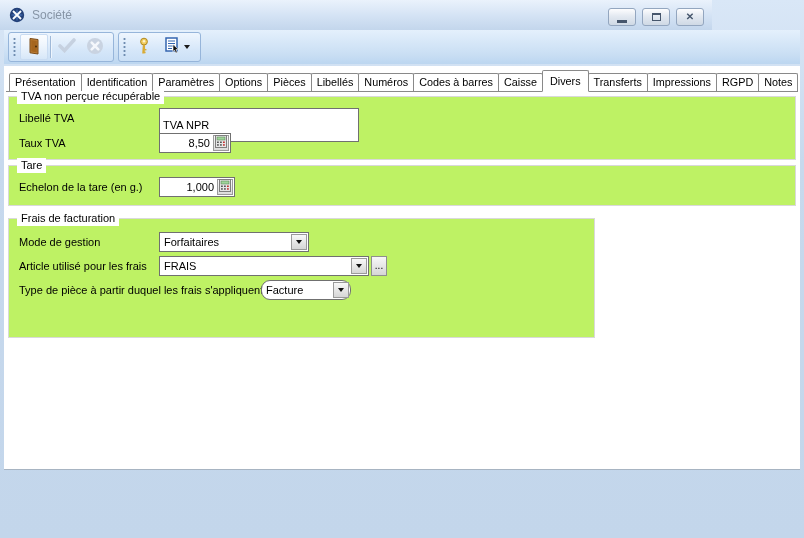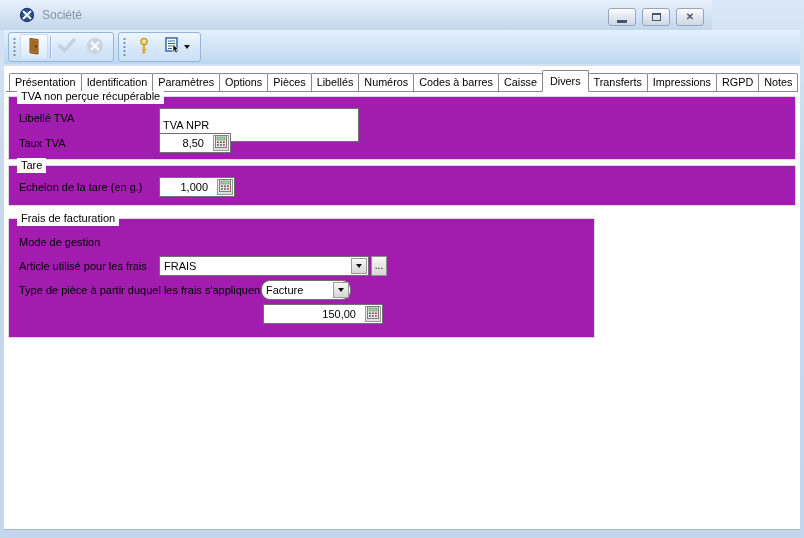--- a/index.html
+++ b/index.html
@@ -5,21 +5,21 @@
   * { margin:0; padding:0; box-sizing:border-box; }
   html,body { width:804px; height:538px; }
   body { font-family:"Liberation Sans", sans-serif; font-size:11px; color:#000; }
 
   .window { position:relative; width:804px; height:538px;
     background:linear-gradient(#d9e7f7,#c7d9ed 30%,#c3d6eb); overflow:hidden; }
 
   
   .titlebar { position:absolute; left:0; top:0; width:712px; height:30px;
     background:linear-gradient(#eaf2fc,#d3e2f4 55%,#c3d6ec);
-    display:flex; align-items:center; padding-left:19px; }
+    display:flex; align-items:center; padding-left:9px; }
   .app-icon { width:16px; height:16px; margin-right:7px; display:inline-block; }
   .title-text { color:#8795a6; font-size:12px; }
   .win-controls { position:absolute; right:8px; top:8px; display:flex; gap:6px; }
   .win-btn { width:28px; height:18px; border:1px solid #93a6bf; border-radius:3px;
     background:linear-gradient(#fdfdfe,#e3e9f1 45%,#cfd9e5);
     display:flex; align-items:center; justify-content:center; cursor:default; }
   .glyph-min { width:10px; height:3px; background:#46566c; margin-top:8px; }
   .glyph-max { width:9px; height:8px; border:1px solid #46566c; border-top:2px solid #46566c; }
   .glyph-close { font-size:10px; font-weight:bold; color:#46566c; line-height:10px; }
 
@@ -37,49 +37,49 @@
   .tb-btn { width:28px; height:26px; border:none; background:transparent;
     display:flex; align-items:center; justify-content:center; position:relative; }
   .tb-btn.highlight { border:1px solid #c9dcf2; border-radius:2px;
     background:linear-gradient(rgba(255,255,255,.75),rgba(255,255,255,.2)); }
   .tb-btn.wide { width:38px; }
   .tb-sep { width:1px; height:22px; background:#9fb9d8; box-shadow:1px 0 0 #eef5fd; margin:0 2px; }
   .dd-caret { width:0; height:0; border-left:3px solid transparent; border-right:3px solid transparent;
     border-top:4px solid #1a1a1a; margin-left:4px; }
 
   
-  .content { position:absolute; left:4px; top:66px; width:796px; height:464px;
+  .content { position:absolute; left:4px; top:66px; width:796px; height:404px;
     background:#fff; border-bottom:1px solid #a7b4c2; }
 
   
   .tabbar { position:absolute; left:2px; top:3px; width:792px; height:23px;
     display:flex; align-items:flex-end; border-bottom:1px solid #898989; padding-left:3px; }
   .tab { position:relative; white-space:nowrap; background:#fff; border:1px solid #898989;
     border-bottom:none; border-radius:2px 2px 0 0; height:18px; line-height:17px;
     padding:0 5px; font-size:10.8px; margin-right:-1px; z-index:1; }
   .tab.active { height:22px; line-height:21px; margin-bottom:-1px; padding:0 7px; z-index:3;
     border-bottom:1px solid #fff; }
 
   
-  .group { position:absolute; border:1px solid #d9d9d9; background:#a21caf; }
+  .group { position:absolute; border:1px solid #d9d9d9; background:#bef264; }
   .legend { position:absolute; top:-8px; left:8px; background:#fff; padding:0 4px;
     font-size:11px; line-height:15px; white-space:nowrap; }
   .g-tva  { left:4px; top:30px;  width:788px; height:64px; }
   .g-tare { left:4px; top:99px;  width:788px; height:41px; }
   .g-frais{ left:4px; top:152px; width:587px; height:120px; }
 
   .flabel { position:absolute; left:10px; font-size:11px; white-space:nowrap; }
 
   .txtfield { position:absolute; height:18px; border:1px solid #707070; font-size:11px;
     padding:16px 3px; font-family:"Liberation Sans", sans-serif; background:#fff; }
 
   .numfield { position:absolute; height:20px; border:1px solid #707070; background:#fff;
     display:flex; align-items:center; }
   .numfield input { border:none; outline:none; text-align:right; flex:1; min-width:0;
-    font-size:11px; padding-right:9px; font-family:"Liberation Sans", sans-serif; }
+    font-size:11px; padding-right:3px; font-family:"Liberation Sans", sans-serif; }
   .calcbtn { width:16px; height:16px; margin-right:1px; flex:0 0 16px; border:1px solid #9a9a9a;
     background:linear-gradient(#fafafa,#dcdcdc); display:flex; align-items:center; justify-content:center; padding:0; }
 
   .dropdown { position:absolute; height:20px; border:1px solid #707070; background:#fff;
     display:flex; align-items:center; }
   .dd-value { flex:1; font-size:11px; padding-left:4px; white-space:nowrap; overflow:hidden; }
   .dd-btn { width:16px; height:16px; margin-right:1px; flex:0 0 16px; border:1px solid #9a9a9a;
     background:linear-gradient(#f8f8f8,#d6d6d6); display:flex; align-items:center; justify-content:center; padding:0; }
   .tri { width:0; height:0; border-left:3.5px solid transparent; border-right:3.5px solid transparent;
     border-top:4px solid #111; }
@@ -239,53 +239,40 @@
             </svg>
           </span>
         </button>
       </div>
     </div>
 
     <div class="group g-frais">
       <span class="legend">Frais de facturation</span>
 
       <span class="flabel" style="top:17px;">Mode de gestion</span>
+      <div class="dropdown" style="left:150px; top:13px; width:150px;">
+        <span class="dd-value">Forfaitaires</span>
+        <button class="dd-btn">
+            <span class="tri"></span>
+          </button>
+      </div>
 
       <span class="flabel" style="top:41px;">Article utilisé pour les frais</span>
       <div class="dropdown" style="left:150px; top:37px; width:210px;">
         <span class="dd-value">FRAIS</span>
         <button class="dd-btn">
             <span class="tri"></span>
           </button>
       </div>
       <button class="ellipsisbtn" style="left:362px; top:37px;">...</button>
 
       <span class="flabel" style="top:65px;">Type de pièce à partir duquel les frais s'appliquent</span>
       <div class="dropdown" style="left:252px; top:61px; width:90px;border-radius:9px;">
         <span class="dd-value">Facture</span>
         <button class="dd-btn">
             <span class="tri"></span>
           </button>
       </div>
 
-      <div class="numfield" style="left:254px; top:85px; width:120px;">
-        <input type="text" value="150,00" style="">
-        <button class="calcbtn">
-          <span>
-            <svg width="12" height="13" viewBox="0 0 12 13">
-              <rect x="0.5" y="0.5" width="11" height="12" fill="#e6e6e6" stroke="#7e7e7e"></rect>
-              <rect x="2" y="2" width="8" height="3" fill="#9fd49a" stroke="#4c7a48" stroke-width="0.5"></rect>
-              <g fill="#555">
-                <rect x="2" y="6.5" width="1.8" height="1.5"></rect>
-                  <rect x="5" y="6.5" width="1.8" height="1.5"></rect>
-                  <rect x="8" y="6.5" width="1.8" height="1.5" fill="#c03030"></rect>
-                <rect x="2" y="9.2" width="1.8" height="1.5"></rect>
-                  <rect x="5" y="9.2" width="1.8" height="1.5"></rect>
-                  <rect x="8" y="9.2" width="1.8" height="1.5" fill="#c03030"></rect>
-              </g>
-            </svg>
-          </span>
-        </button>
-      </div>
     </div>
 
   </div>
 </div>
 
 </body></html>

